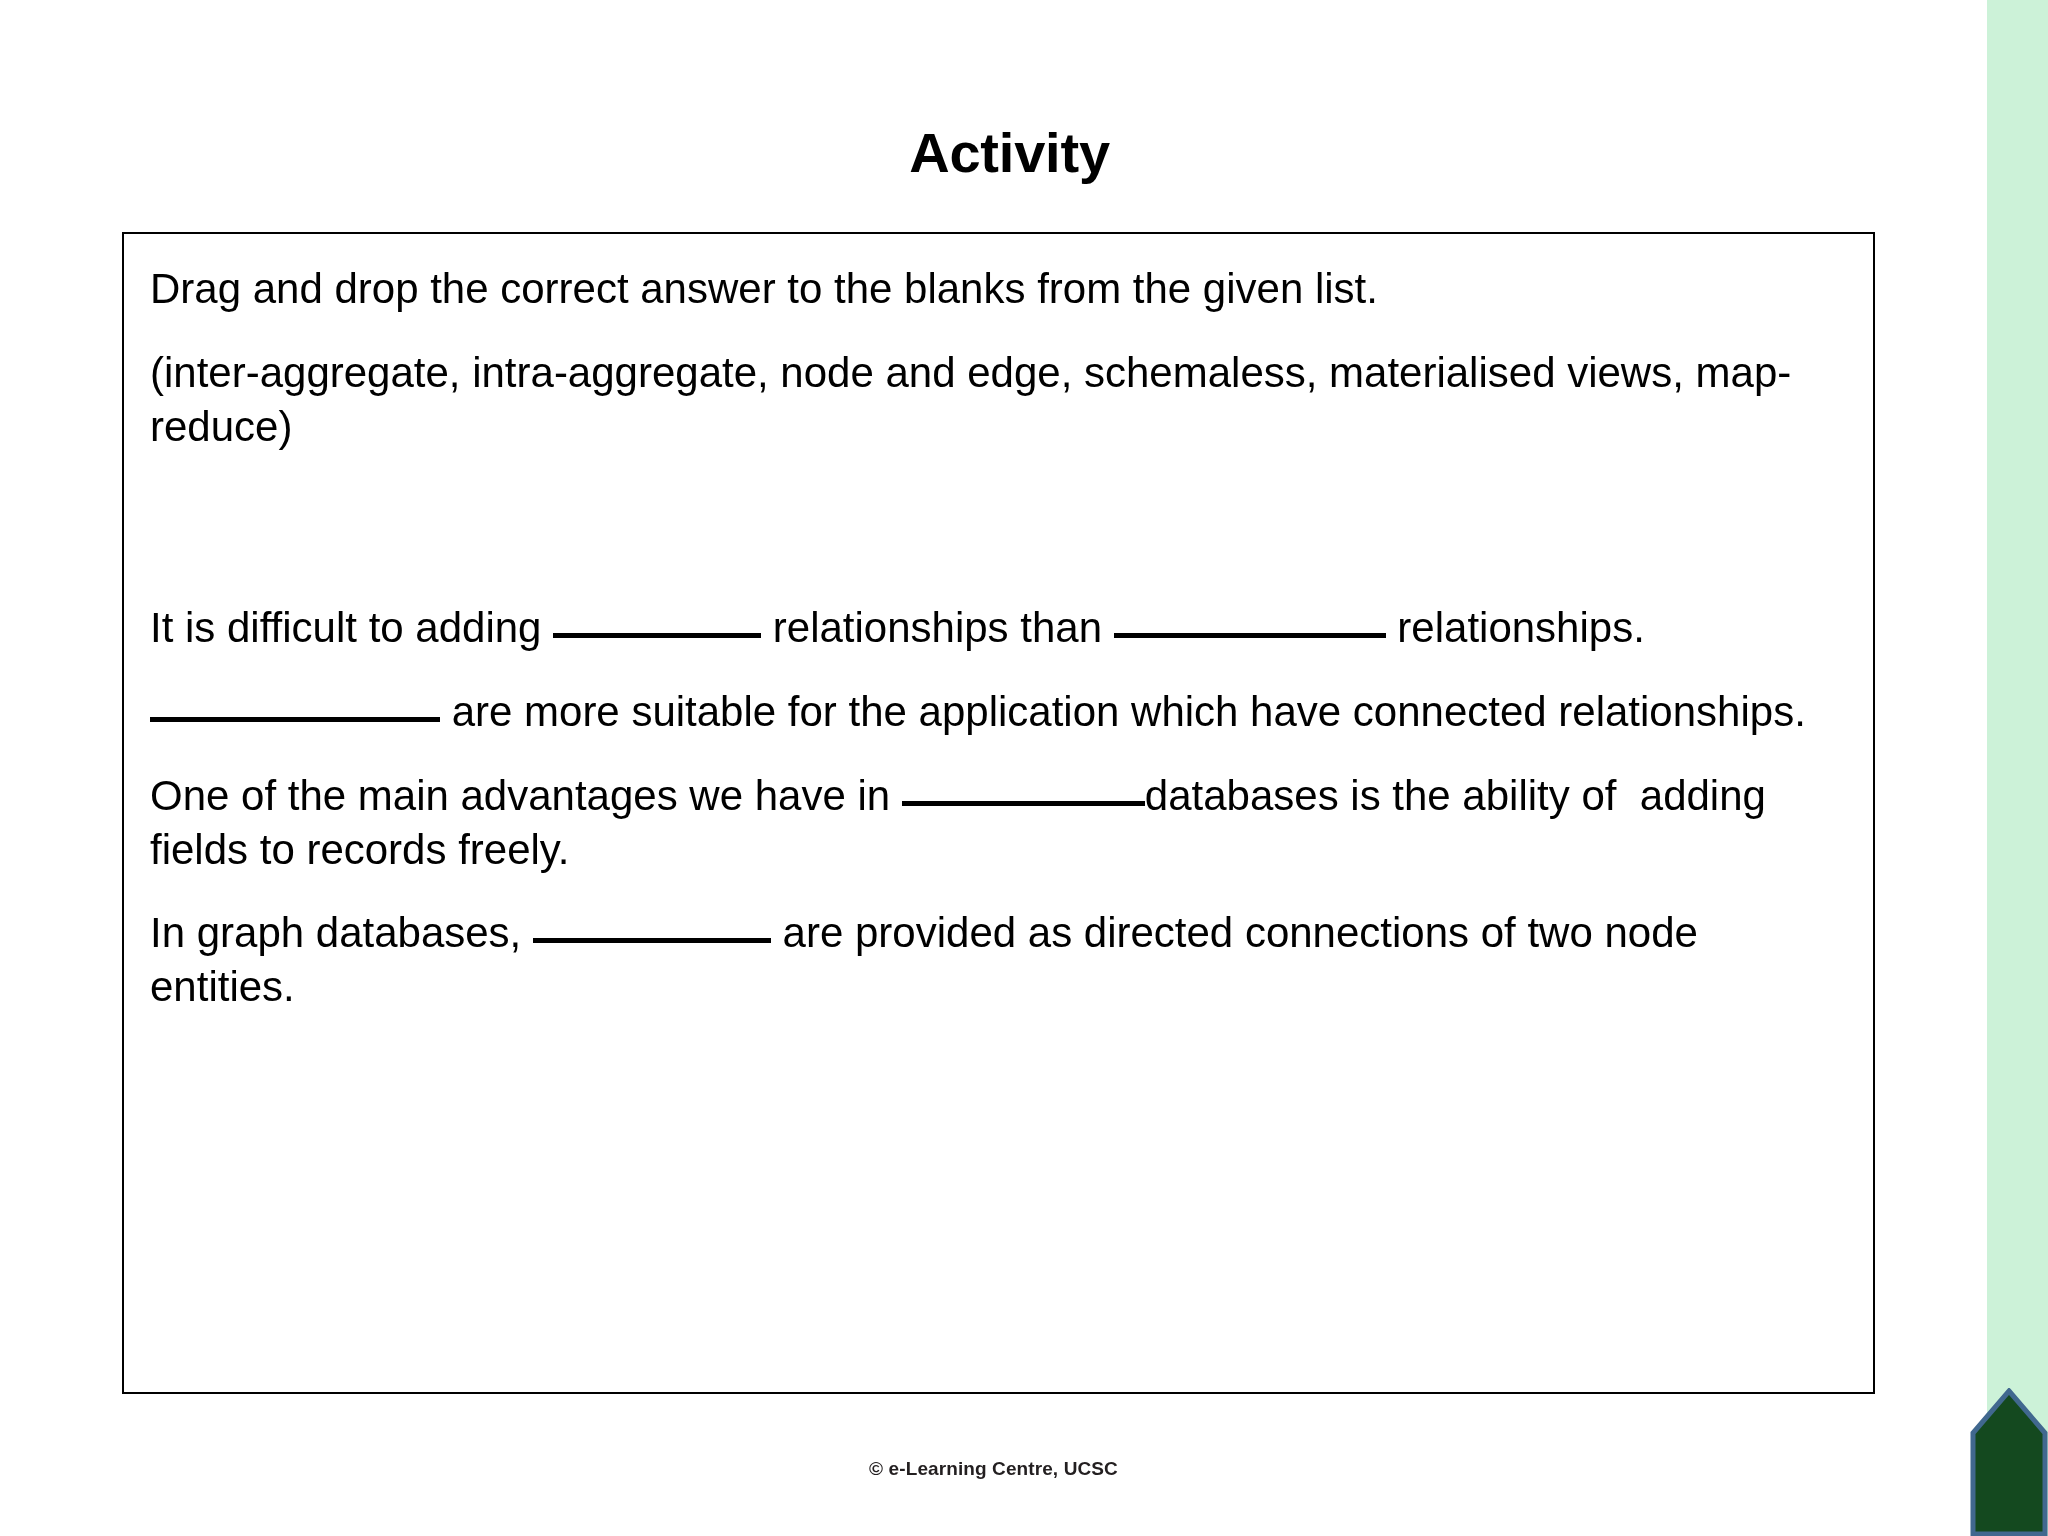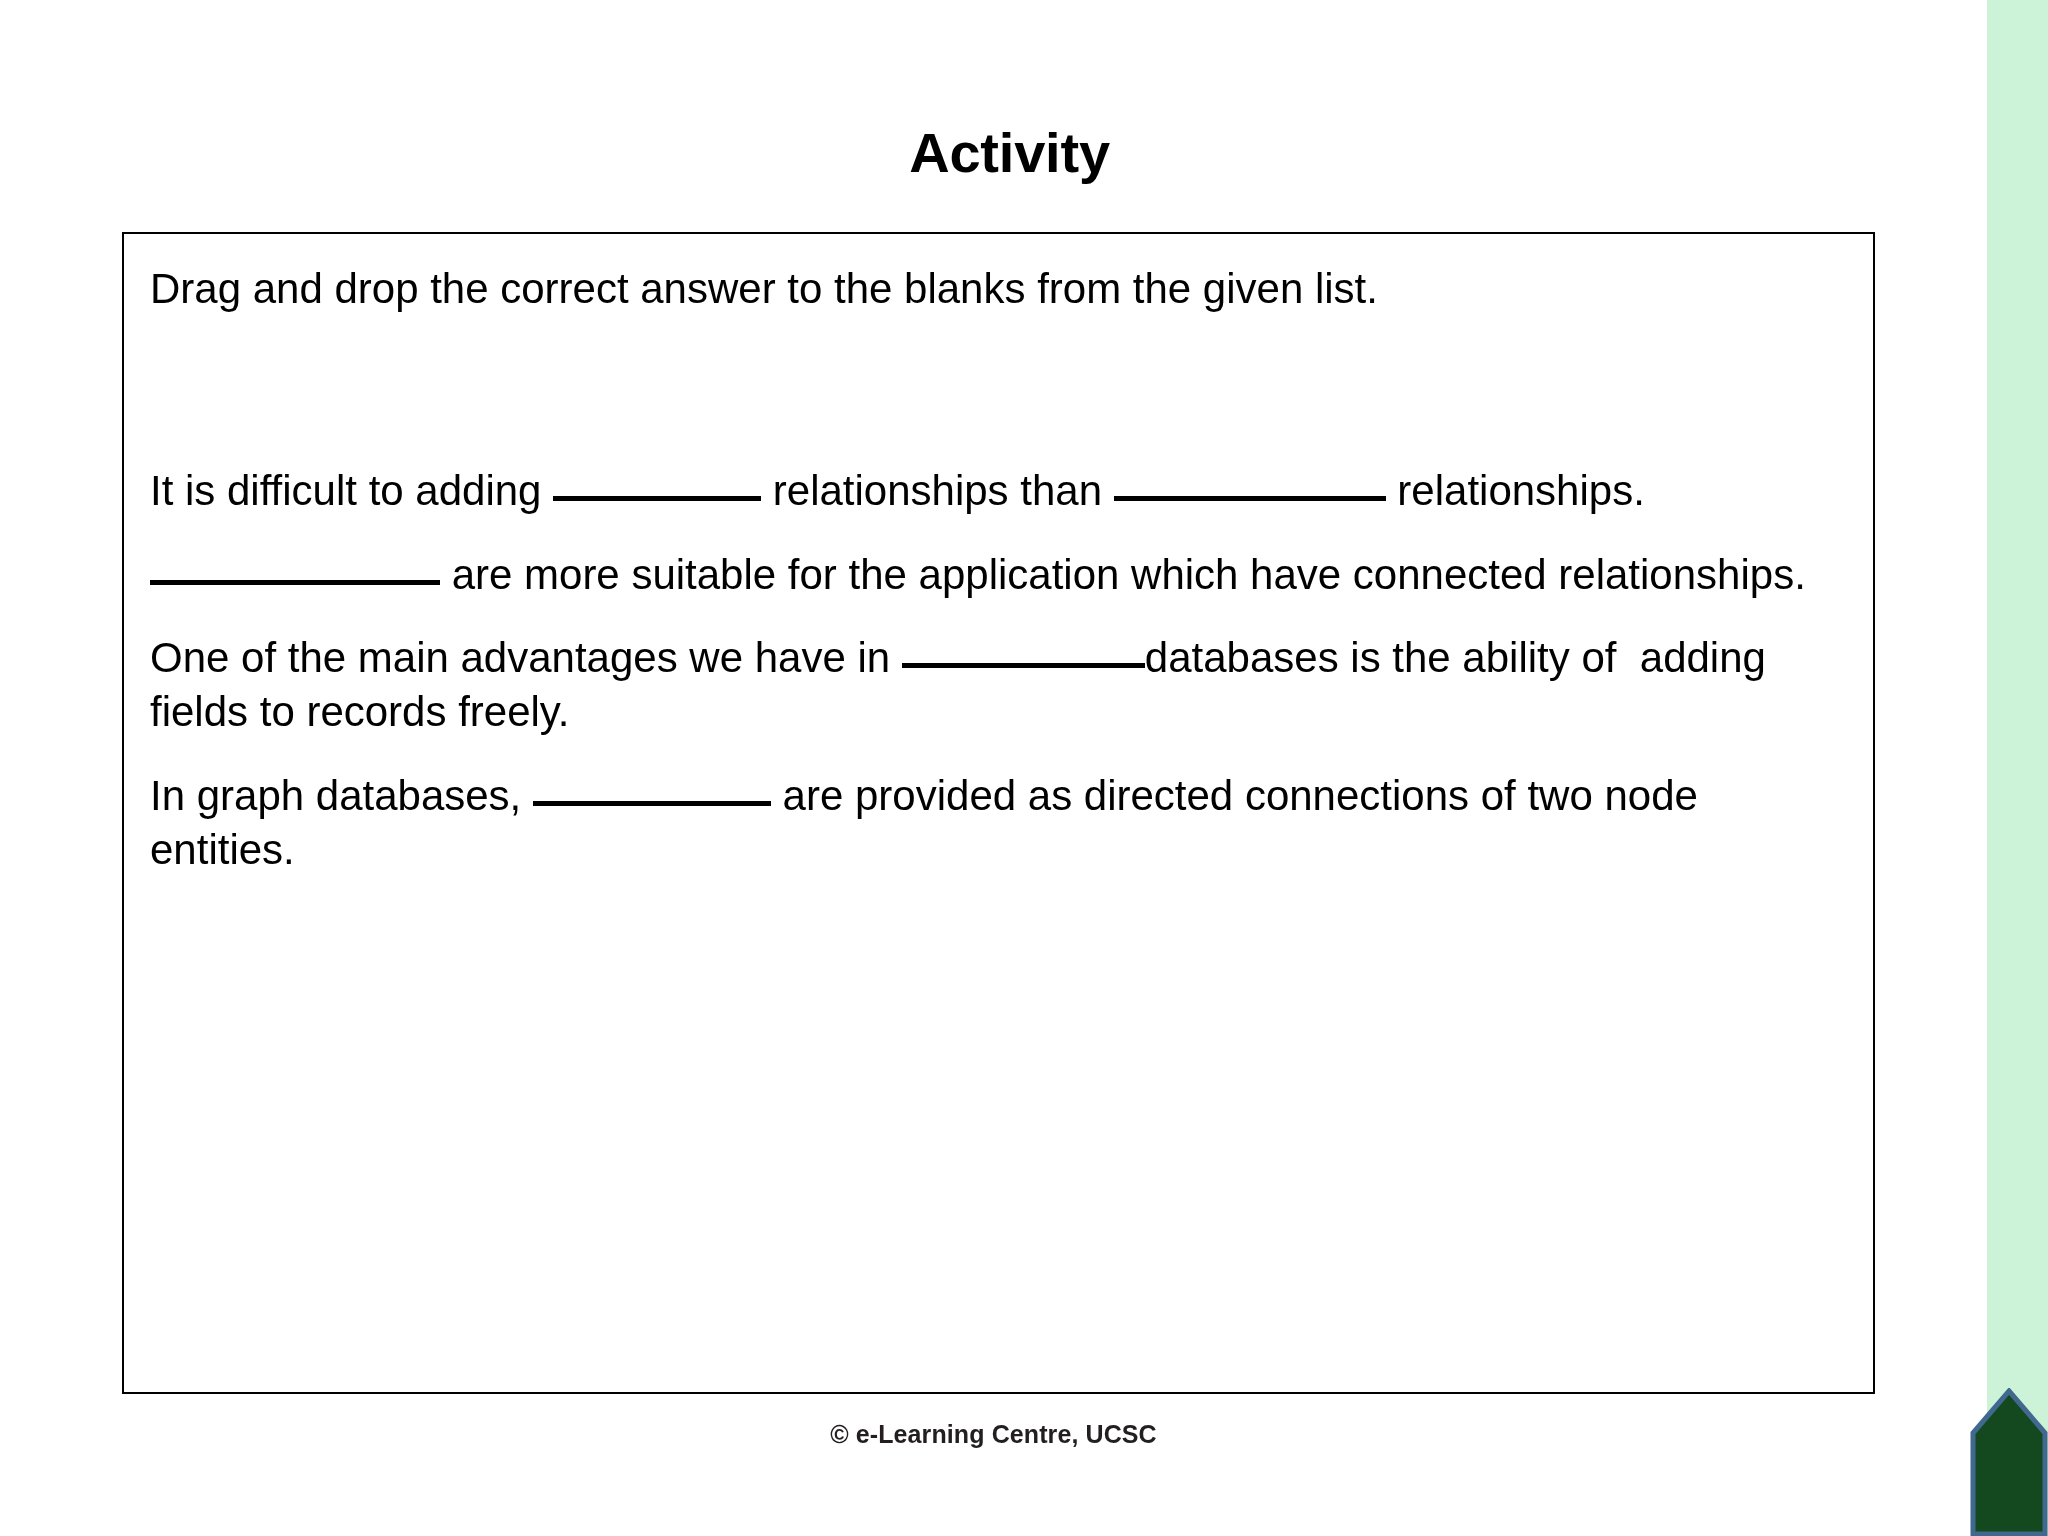--- a/index.html
+++ b/index.html
@@ -87,24 +87,24 @@
   .blank-w1 { width: 208px; }
   .blank-w2 { width: 272px; }
   .blank-w3 { width: 290px; }
   .blank-w4 { width: 243px; }
   .blank-w5 { width: 238px; }
 
   
   #footer {
     position: absolute;
     left: 0;
-    top: 1420px;
+    top: 1458px;
     width: 1987px;
     text-align: center;
-    font-size: 25px;
+    font-size: 19px;
     font-weight: bold;
     color: #231f20;
     letter-spacing: 0.1px;
   }
 </style>
 </head>
 <body>
 
 <div id="right-strip"></div>
 
@@ -114,20 +114,21 @@
   </svg>
 </div>
 
 <div id="slide-title">Activity</div>
 
 <div id="content-box">
   <div id="content-inner">
 
     <p class="para">Drag and drop the correct answer to the blanks from the given list.</p>
 
+    <p class="para">(inter-aggregate, intra-aggregate, node and edge, schemaless, materialised views, map-reduce)</p>
 
     <div class="gap-block"></div>
 
     <p class="para"><span>It is difficult to adding </span><span class="blank blank-w1"></span><span> relationships than </span><span class="blank blank-w2"></span><span> relationships.</span></p>
 
     <p class="para"><span class="blank blank-w3"></span><span> are more suitable for the application which have connected relationships.</span></p>
 
     <p class="para"><span>One of the main advantages we have in </span><span class="blank blank-w4"></span><span>databases is the ability of  adding  fields to records freely.</span></p>
 
     <p class="para tight"><span>In graph databases, </span><span class="blank blank-w5"></span><span> are provided as directed connections of two node entities.</span></p>

